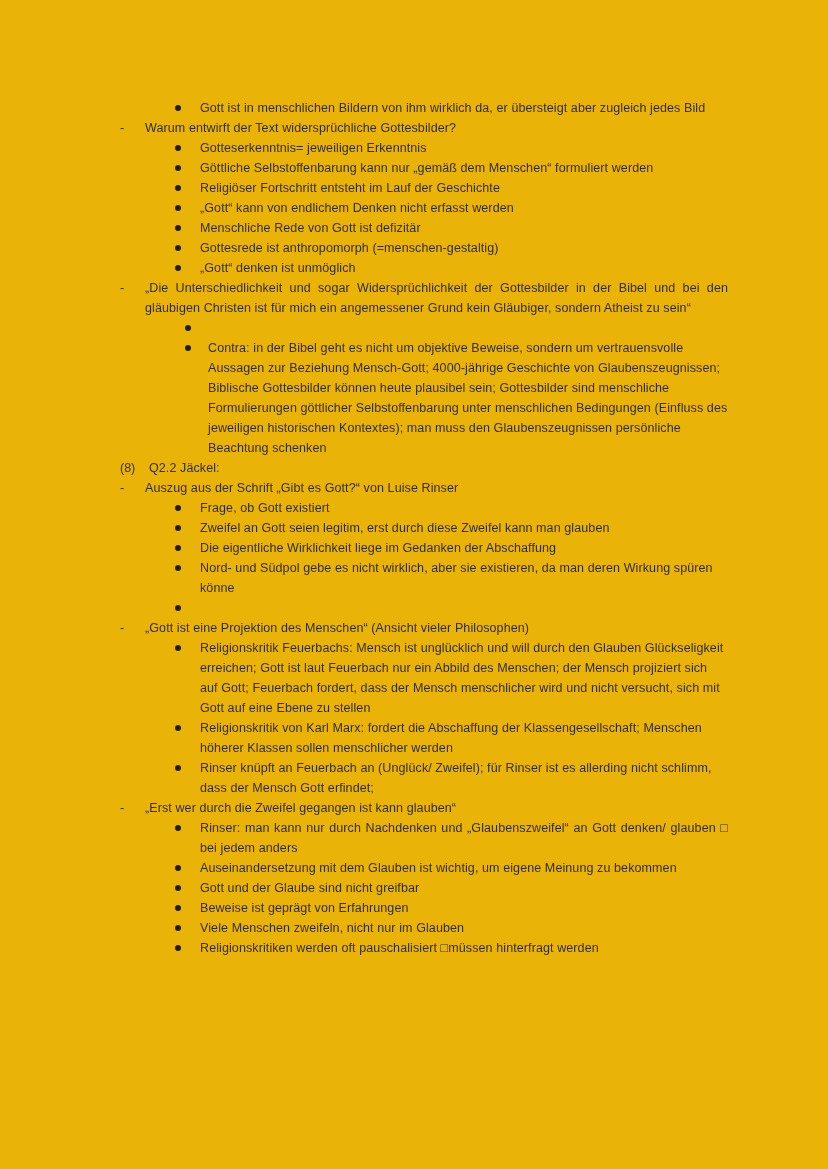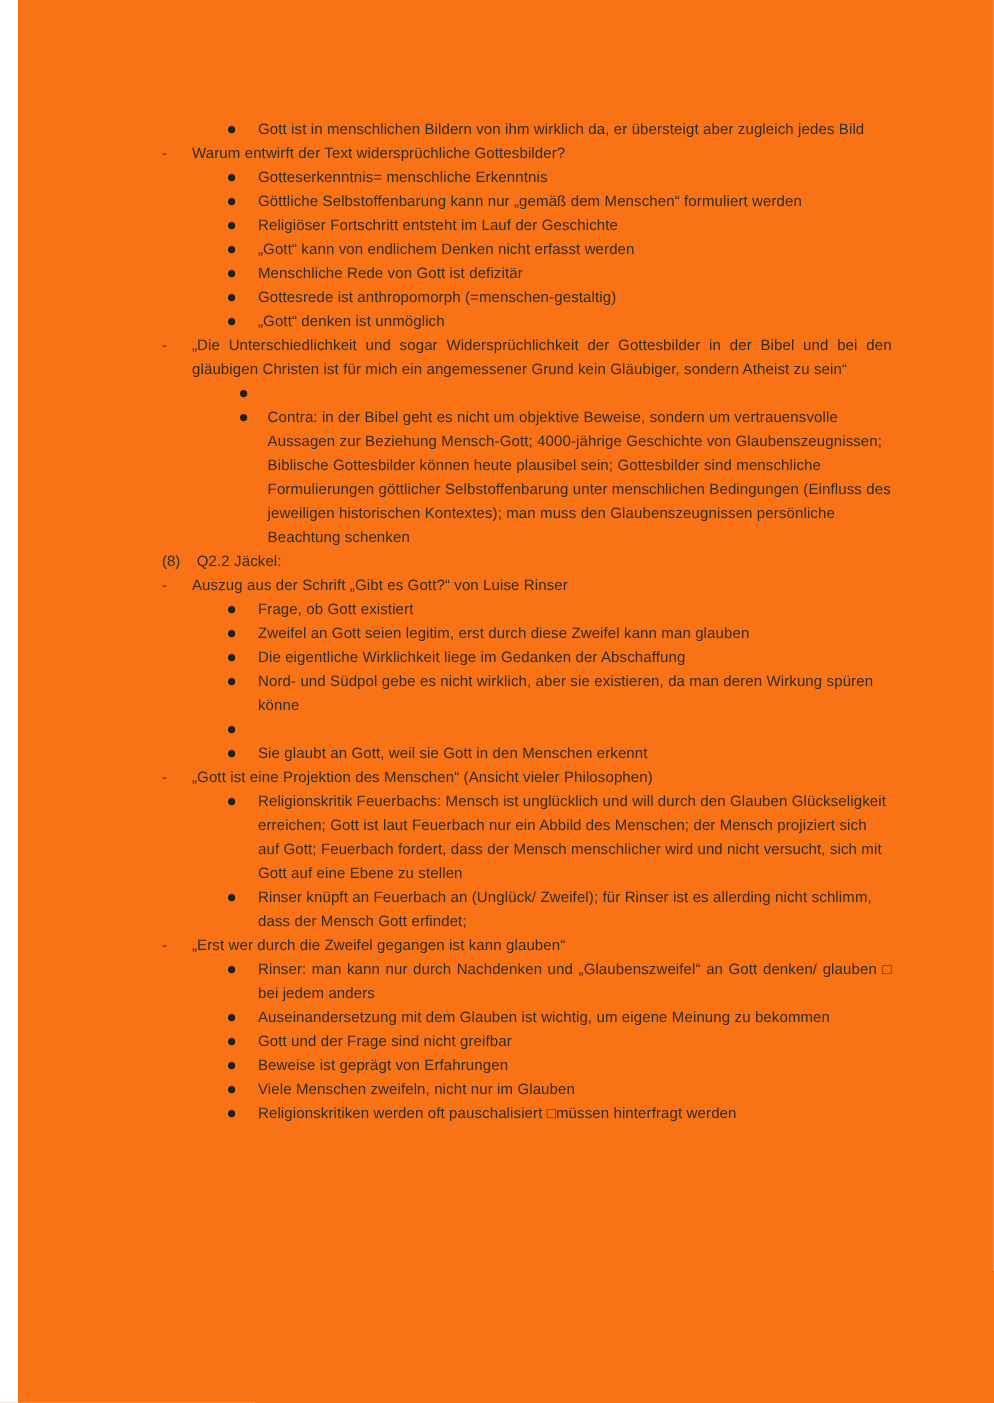--- a/index.html
+++ b/index.html
@@ -12,22 +12,21 @@
     height: 1169px;
     background: #ffffff;
     font-family: "Liberation Sans", sans-serif;
     color: #2e2e2e;
     position: relative;
     overflow: hidden;
   }
   .page {
     position: absolute;
     inset: 0;
-    background: #f97316;
-    margin-left: 15px;
+    background: #eab308;
   }
   .doc-list {
     position: absolute;
     left: 120px;
     top: 98px;
     width: 608px;
     font-size: 12.5px;
     line-height: 20px;
     letter-spacing: 0.1px;
   }
@@ -71,21 +70,21 @@
       <div class="item bullet">
         <span class="marker"><i class="dot"></i></span>
         <div class="text">Gott ist in menschlichen Bildern von ihm wirklich da, er übersteigt aber zugleich jedes Bild</div>
       </div>
       <div class="item dash">
         <span class="marker">-</span>
         <div class="text">Warum entwirft der Text widersprüchliche Gottesbilder?</div>
       </div>
       <div class="item bullet">
         <span class="marker"><i class="dot"></i></span>
-        <div class="text">Gotteserkenntnis= menschliche Erkenntnis</div>
+        <div class="text">Gotteserkenntnis= jeweiligen Erkenntnis</div>
       </div>
       <div class="item bullet">
         <span class="marker"><i class="dot"></i></span>
         <div class="text">Göttliche Selbstoffenbarung kann nur „gemäß dem Menschen“ formuliert werden</div>
       </div>
       <div class="item bullet">
         <span class="marker"><i class="dot"></i></span>
         <div class="text">Religiöser Fortschritt entsteht im Lauf der Geschichte</div>
       </div>
       <div class="item bullet">
@@ -135,51 +134,51 @@
         <span class="marker"><i class="dot"></i></span>
         <div class="text">Die eigentliche Wirklichkeit liege im Gedanken der Abschaffung</div>
       </div>
       <div class="item bullet">
         <span class="marker"><i class="dot"></i></span>
         <div class="text">Nord- und Südpol gebe es nicht wirklich, aber sie existieren, da man deren Wirkung spüren könne</div>
       </div>
       <div class="item bullet">
         <span class="marker"><i class="dot"></i></span>
       </div>
-      <div class="item bullet">
-        <span class="marker"><i class="dot"></i></span>
-        <div class="text">Sie glaubt an Gott, weil sie Gott in den Menschen erkennt</div>
-      </div>
       <div class="item dash">
         <span class="marker">-</span>
         <div class="text">„Gott ist eine Projektion des Menschen“ (Ansicht vieler Philosophen)</div>
       </div>
       <div class="item bullet">
         <span class="marker"><i class="dot"></i></span>
         <div class="text">Religionskritik Feuerbachs: Mensch ist unglücklich und will durch den Glauben Glückseligkeit erreichen; Gott ist laut Feuerbach nur ein Abbild des Menschen; der Mensch projiziert sich auf Gott; Feuerbach fordert, dass der Mensch menschlicher wird und nicht versucht, sich mit Gott auf eine Ebene zu stellen</div>
+      </div>
+      <div class="item bullet">
+        <span class="marker"><i class="dot"></i></span>
+        <div class="text">Religionskritik von Karl Marx: fordert die Abschaffung der Klassengesellschaft; Menschen höherer Klassen sollen menschlicher werden</div>
       </div>
       <div class="item bullet">
         <span class="marker"><i class="dot"></i></span>
         <div class="text">Rinser knüpft an Feuerbach an (Unglück/ Zweifel); für Rinser ist es allerding nicht schlimm, dass der Mensch Gott erfindet;</div>
       </div>
       <div class="item dash">
         <span class="marker">-</span>
         <div class="text">„Erst wer durch die Zweifel gegangen ist kann glauben“</div>
       </div>
       <div class="item bullet justify">
         <span class="marker"><i class="dot"></i></span>
         <div class="text">Rinser: man kann nur durch Nachdenken und „Glaubenszweifel“ an Gott denken/ glauben □ bei jedem anders</div>
       </div>
       <div class="item bullet">
         <span class="marker"><i class="dot"></i></span>
         <div class="text">Auseinandersetzung mit dem Glauben ist wichtig, um eigene Meinung zu bekommen</div>
       </div>
       <div class="item bullet">
         <span class="marker"><i class="dot"></i></span>
-        <div class="text">Gott und der Frage sind nicht greifbar</div>
+        <div class="text">Gott und der Glaube sind nicht greifbar</div>
       </div>
       <div class="item bullet">
         <span class="marker"><i class="dot"></i></span>
         <div class="text">Beweise ist geprägt von Erfahrungen</div>
       </div>
       <div class="item bullet">
         <span class="marker"><i class="dot"></i></span>
         <div class="text">Viele Menschen zweifeln, nicht nur im Glauben</div>
       </div>
       <div class="item bullet">

